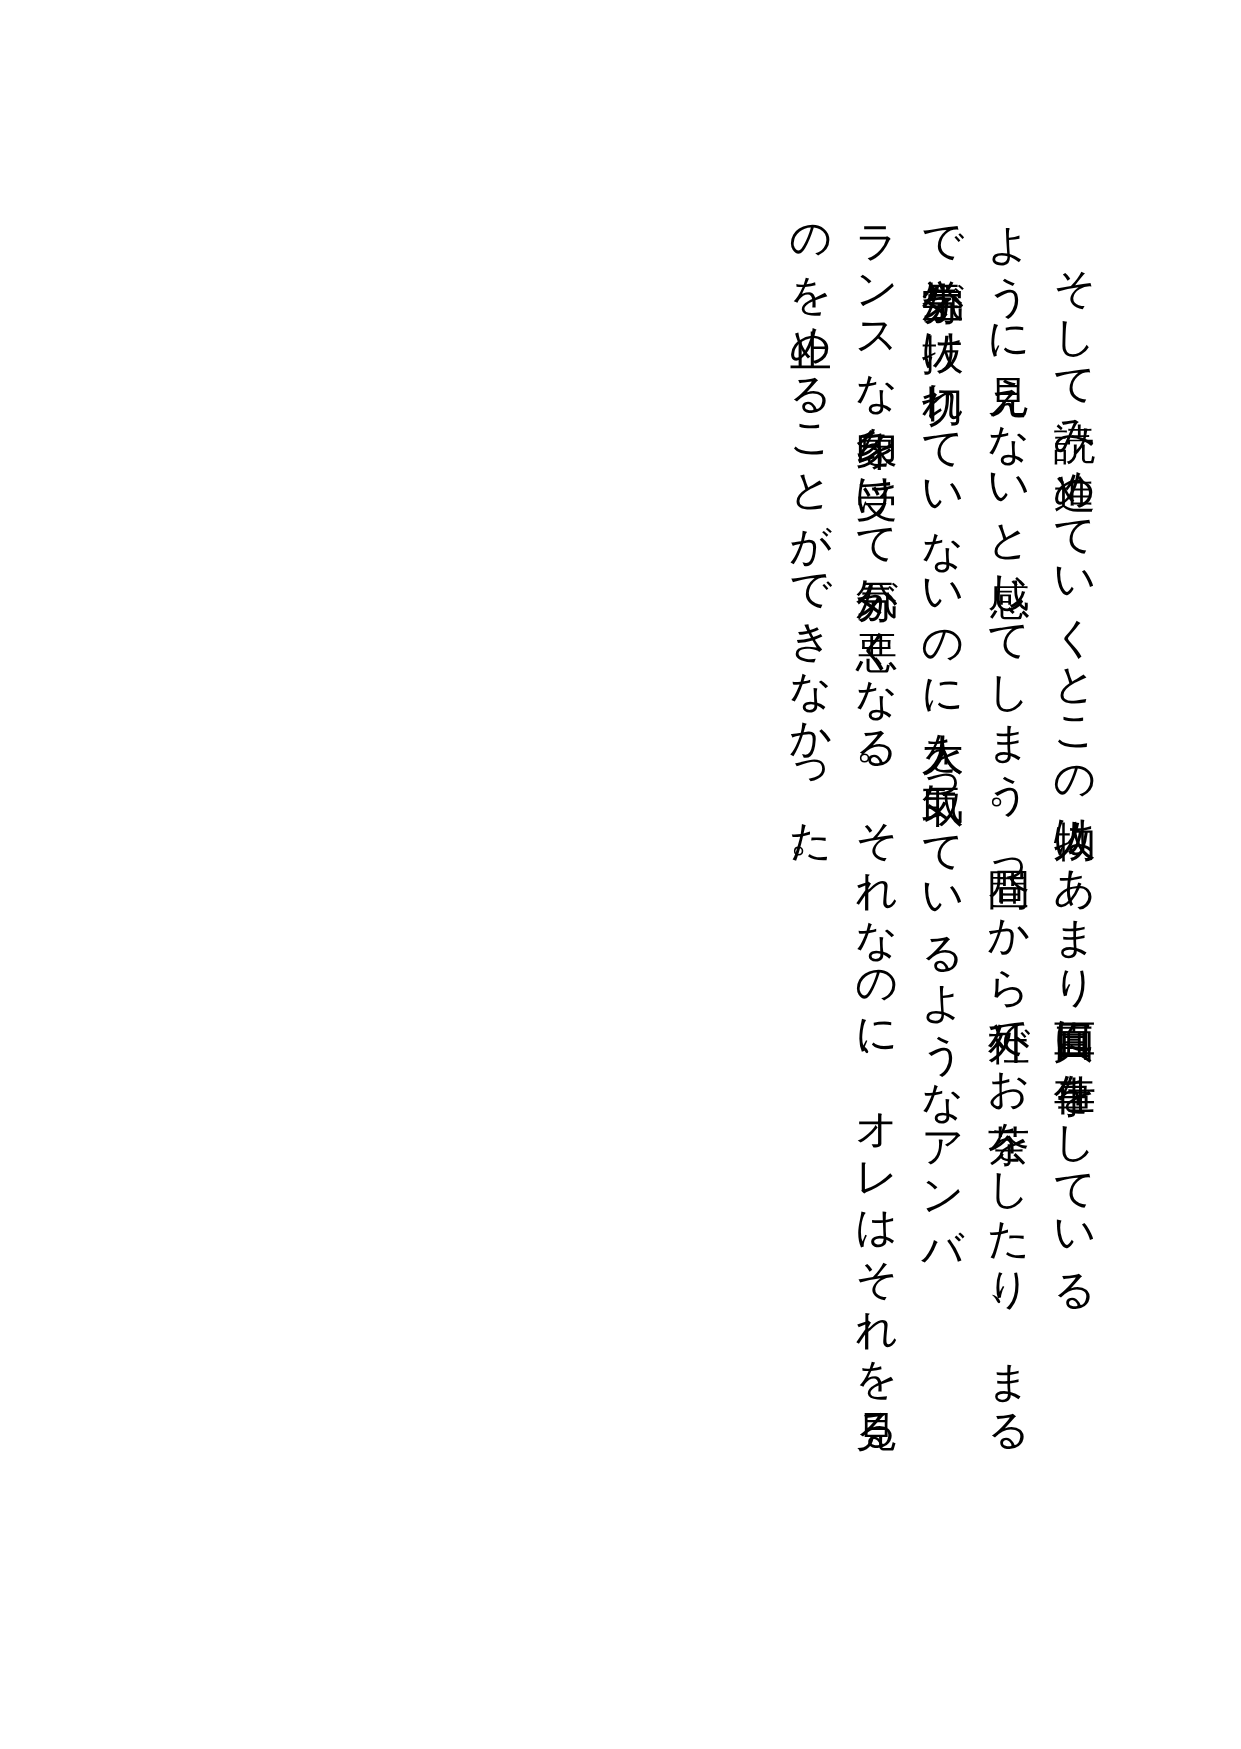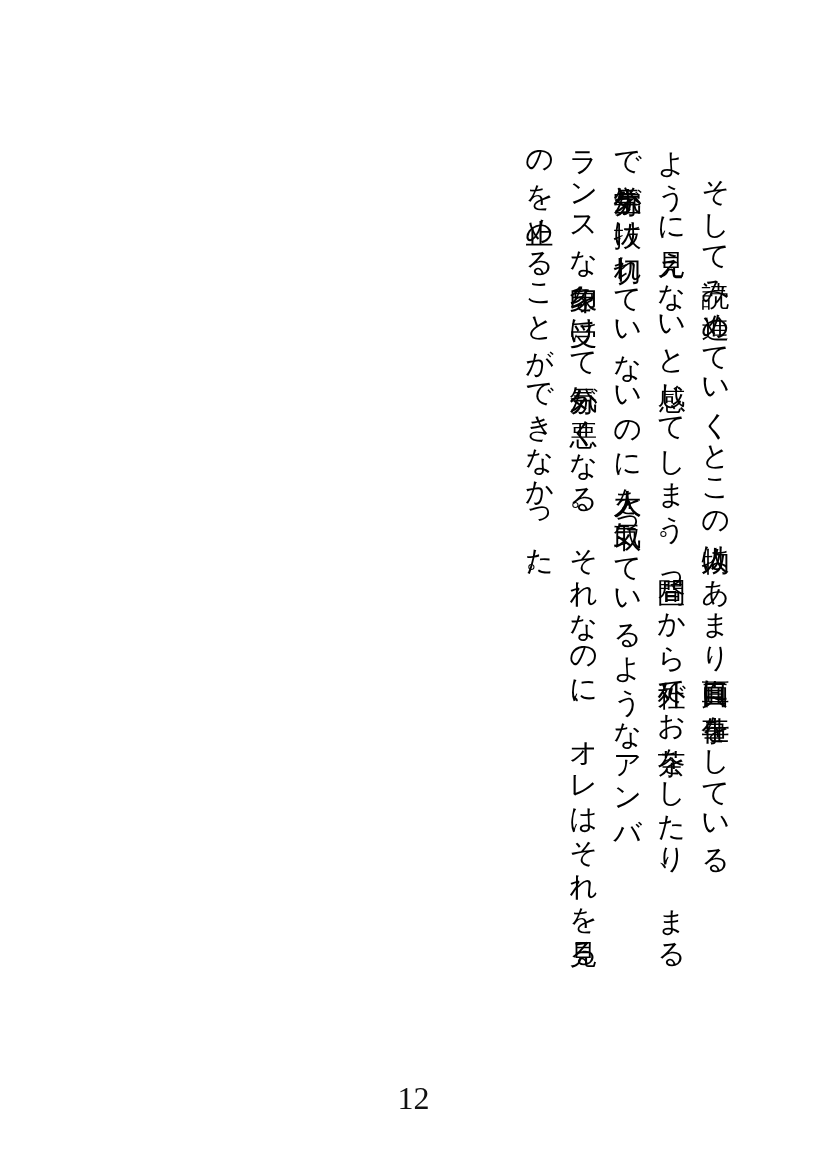--- a/index.html
+++ b/index.html
@@ -54,15 +54,14 @@
 <div class="page">
 
   <div class="text-block">
     <p class="tline">　そして読み進めていくとこの人物はあまり真面目に仕事をしている</p>
     <p class="tline">ように見えないと感じてしまう。昼間っから社外でお茶をしたり、まる</p>
     <p class="tline">で学生気分が抜け切れていないのに大人を気取っているようなアンバ</p>
     <p class="tline">ランスな印象を受けて気分が悪くなる。それなのに、オレはそれを見る</p>
     <p class="tline">のを止めることができなかった。</p>
   </div>
 
-  <div class="page-number">12</div>
 
 </div>
 
 </body></html>

